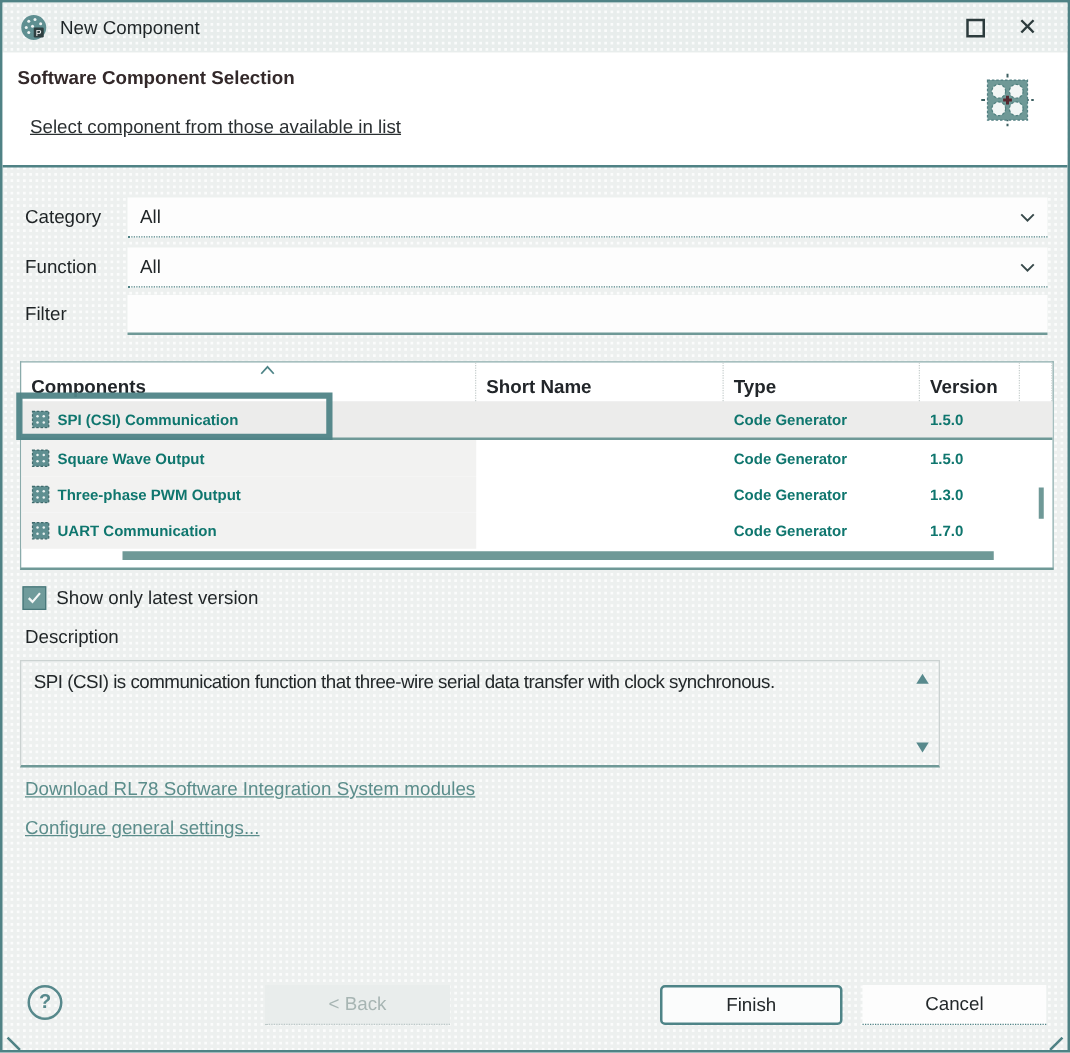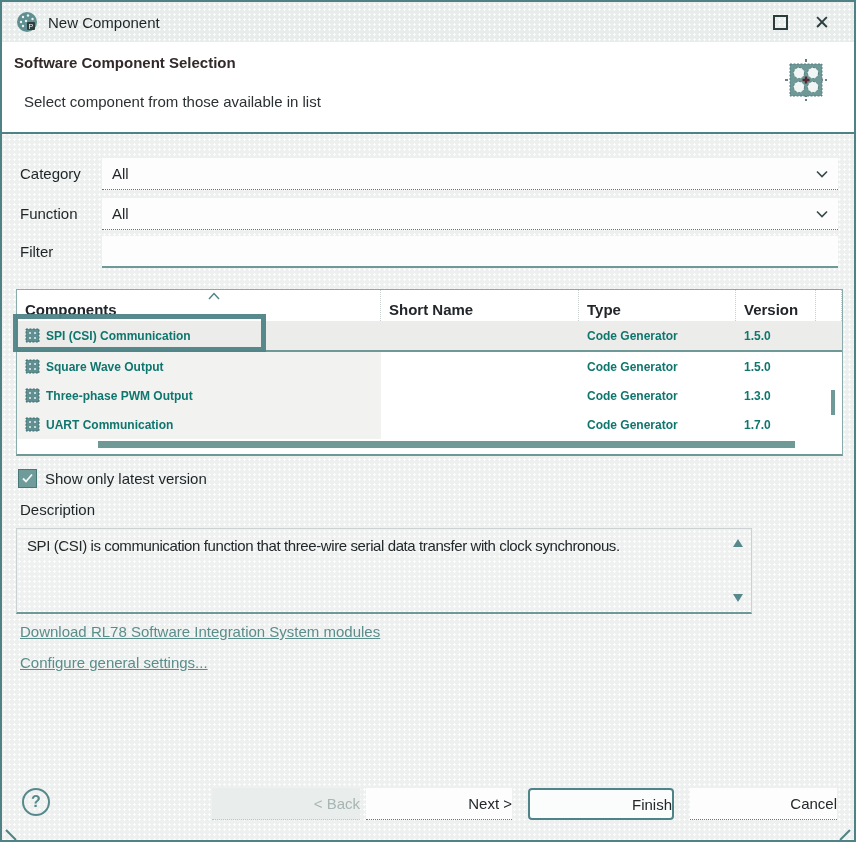--- a/index.html
+++ b/index.html
@@ -25,21 +25,21 @@
   .title-text{ font-size:15px; color:#1e2527; }
   .win-controls{ margin-left:auto; display:flex; align-items:center; gap:26px; padding-right:14px; }
   .btn-max{ width:15px; height:15px; border:2px solid #2c3b3c; background:transparent; cursor:pointer; }
   .btn-close{ font-size:19px; color:#2c3b3c; line-height:1; cursor:pointer; background:none; border:none; font-family:"DejaVu Sans",sans-serif; }
 
   
   .wiz-header{
     position:absolute; left:0; top:40px; width:852px; height:90px; background:#ffffff;
   }
   .wiz-title{ position:absolute; left:12px; top:12px; font-size:15px; font-weight:bold; color:#33292a; }
-  .wiz-subtitle{ position:absolute; left:22px; top:51px; font-size:15px; color:#2b3032; }
+  .wiz-subtitle{ position:absolute; left:22px; top:51px; font-size:15px; color:#2b3032;text-decoration:underline; }
   .wiz-banner-icon{ position:absolute; right:26px; top:16px; width:44px; height:44px; }
   .header-divider{ position:absolute; left:0; top:130px; width:852px; height:2px; background:#4f8285; }
 
   
   .form-label{ position:absolute; left:18px; font-size:15px; color:#1f2426; line-height:32px; }
   .field{
     position:absolute; left:100px; width:736px; height:32px; background:#fdfdfd;
     display:flex; align-items:center; padding:0 10px; font-size:15px; color:#1f2426;
     border:none; border-bottom:1px dotted #4f8285; cursor:pointer;
   }
@@ -104,21 +104,20 @@
   
   .help-btn{
     position:absolute; left:20px; top:786px; width:28px; height:28px; border-radius:50%;
     border:2px solid #57898c; color:#57898c; font-size:16px; font-weight:bold;
     display:flex; align-items:center; justify-content:center; background:transparent; cursor:pointer;
   }
   .btn{
     position:absolute; top:786px; height:32px; font-size:15px; color:#23282a;
     background:#fdfdfd; border:none; border-bottom:1px dotted #4f8285; cursor:pointer;
     font-family:"Liberation Sans","DejaVu Sans",sans-serif;
-    text-align:right;
   }
   .btn.back{ background:#e9edec; color:#a7b5b3; border-bottom:1px dotted #bcc8c7; }
   .btn.finish{ border:2px solid #4e8487; border-radius:4px; background:#fbfcfc; }
   .grip{ position:absolute; width:14px; height:2px; background:#4f8285; }
 </style>
 </head>
 <body>
 
 <div class="window">
 
@@ -277,19 +276,18 @@
     <div class="desc-text">SPI (CSI) is communication function that three-wire serial data transfer with clock synchronous.</div>
     <div class="tri-up"></div>
     <div class="tri-down"></div>
   </div>
 
   <a class="link" style="top:621px">Download RL78 Software Integration System modules</a>
   <a class="link" style="top:652px">Configure general settings...</a>
 
   <button class="help-btn" aria-label="help">?</button>
   <button class="btn back" style="left:210px; width:148px" disabled="">&lt; Back</button>
-  <button class="btn" style="left:364px; width:146px">Next &gt;</button>
   <button class="btn finish" style="left:526px; width:146px">Finish</button>
   <button class="btn" style="left:688px; width:147px">Cancel</button>
 
   <div class="grip" style="left:2px;  bottom:4px; transform:rotate(45deg)"></div>
   <div class="grip" style="right:2px; bottom:4px; transform:rotate(-45deg)"></div>
 </div>
 
 </body></html>

